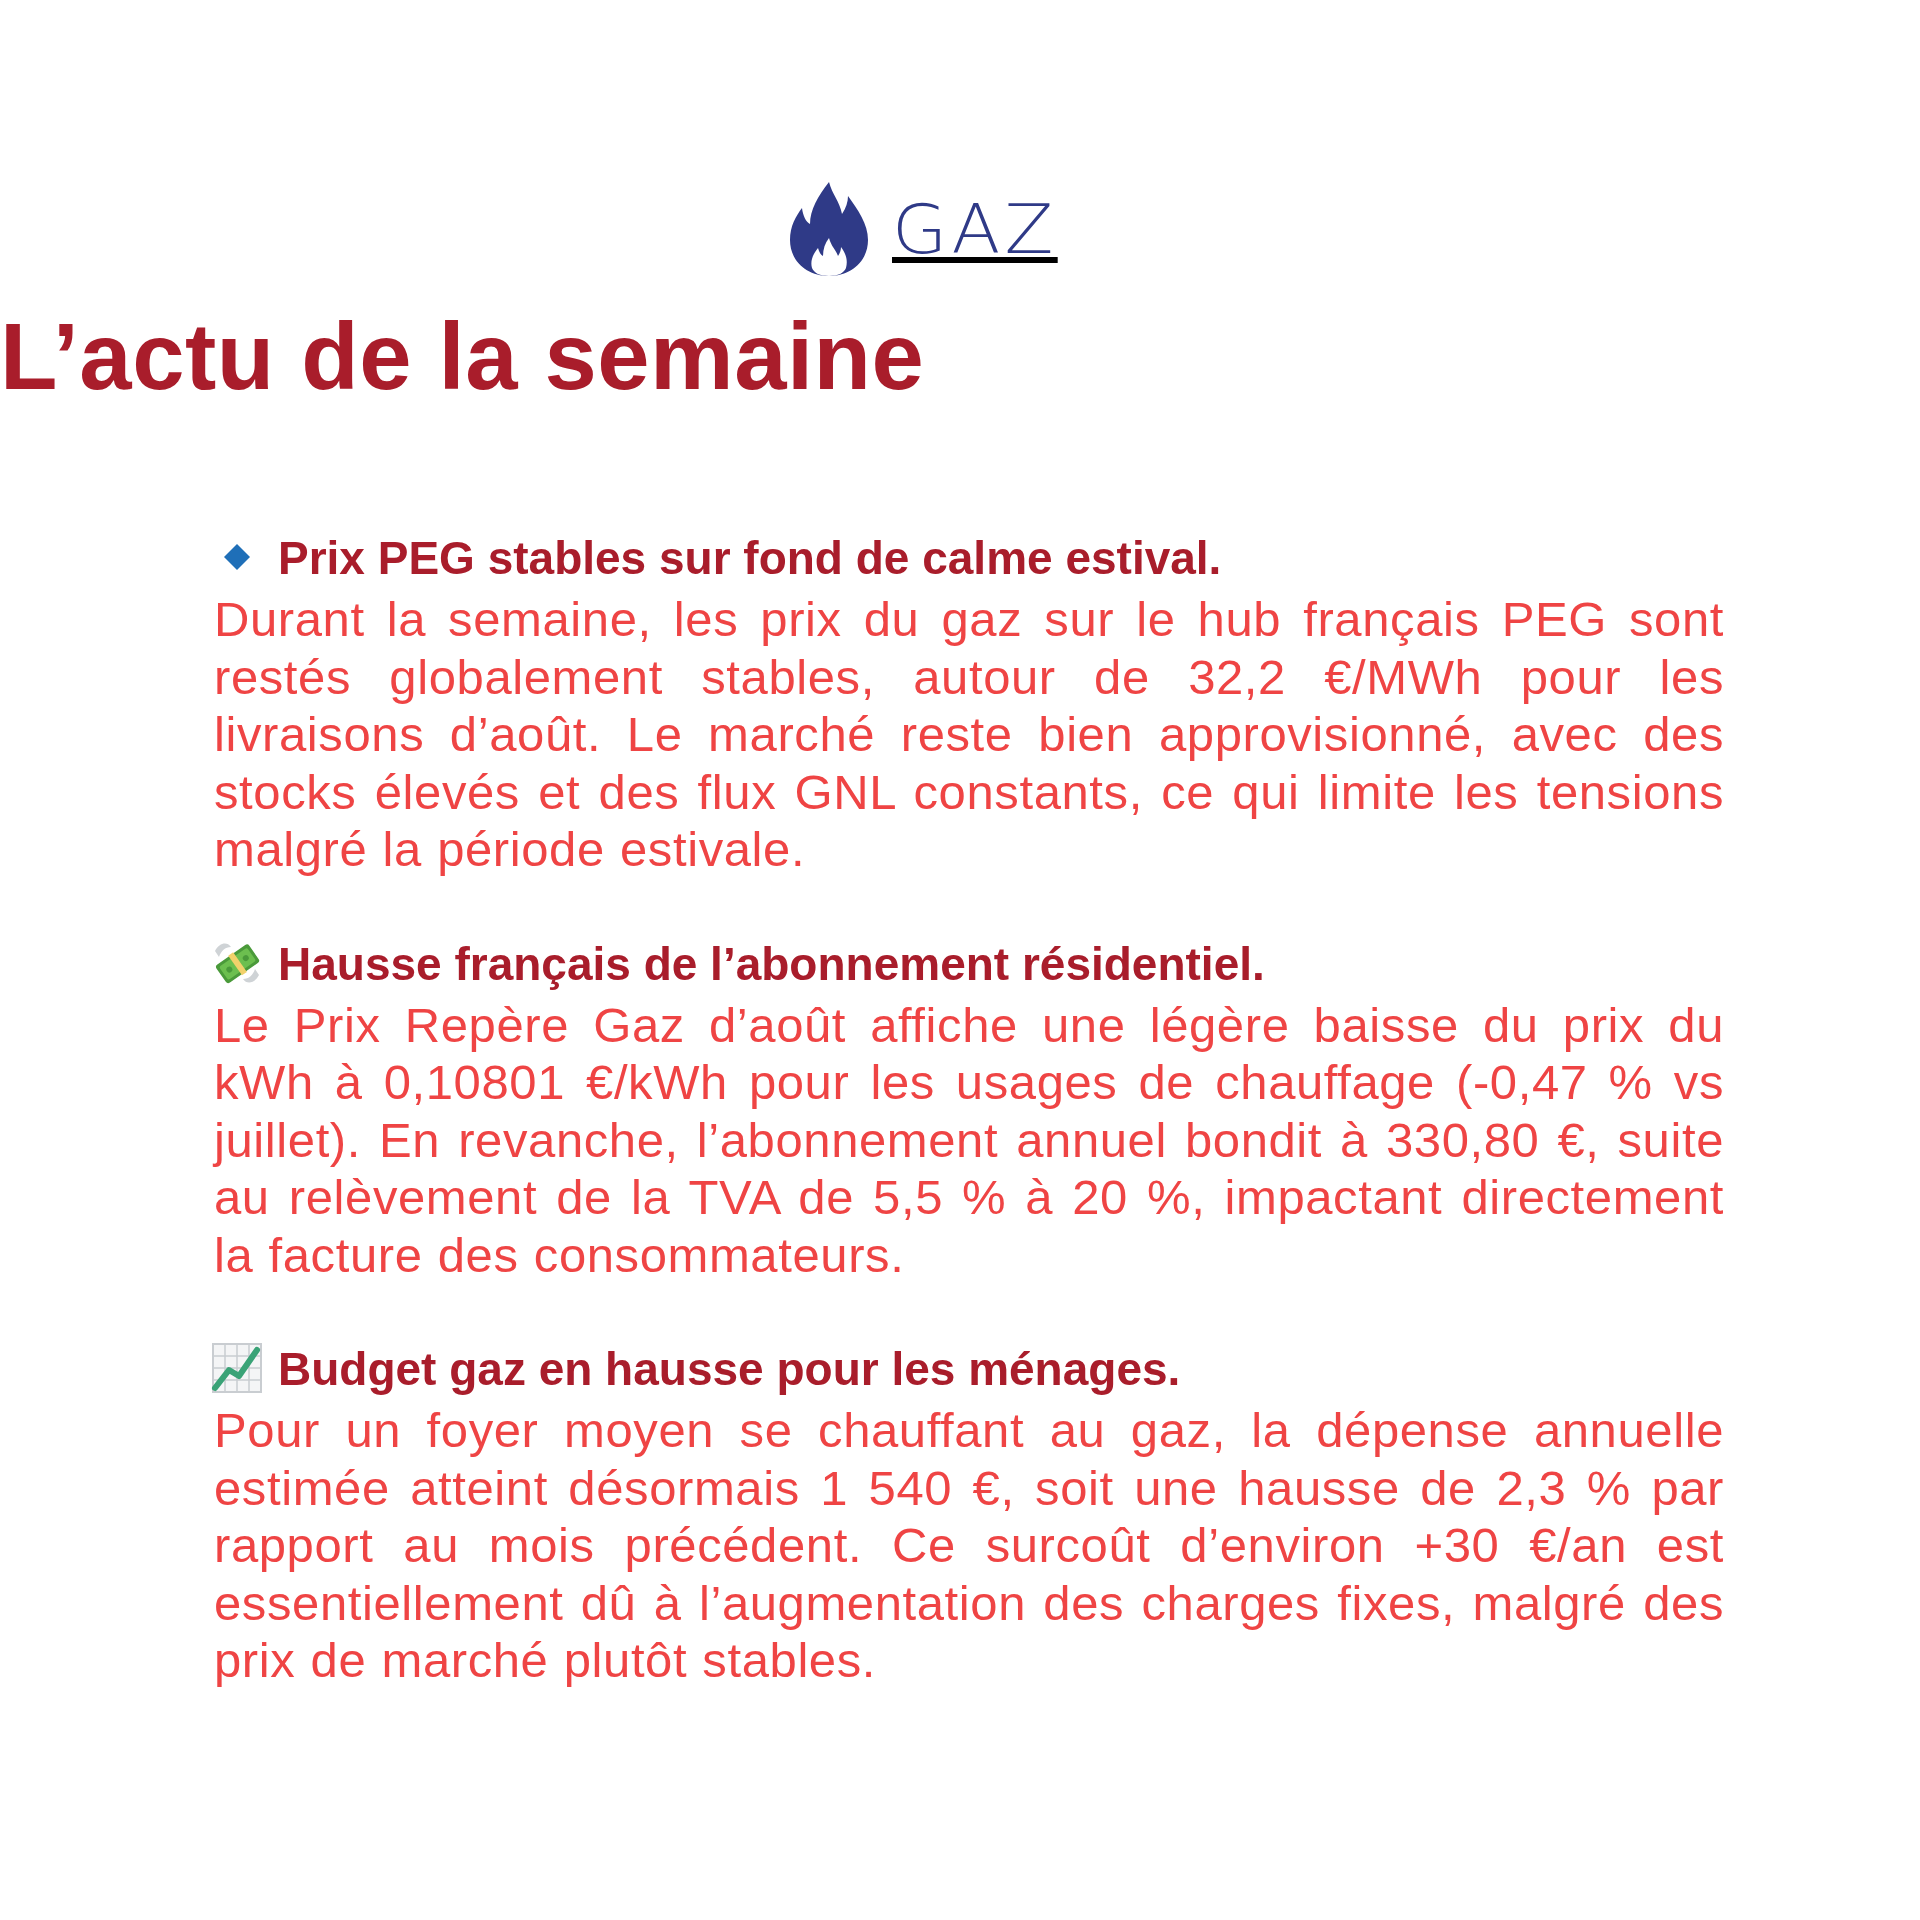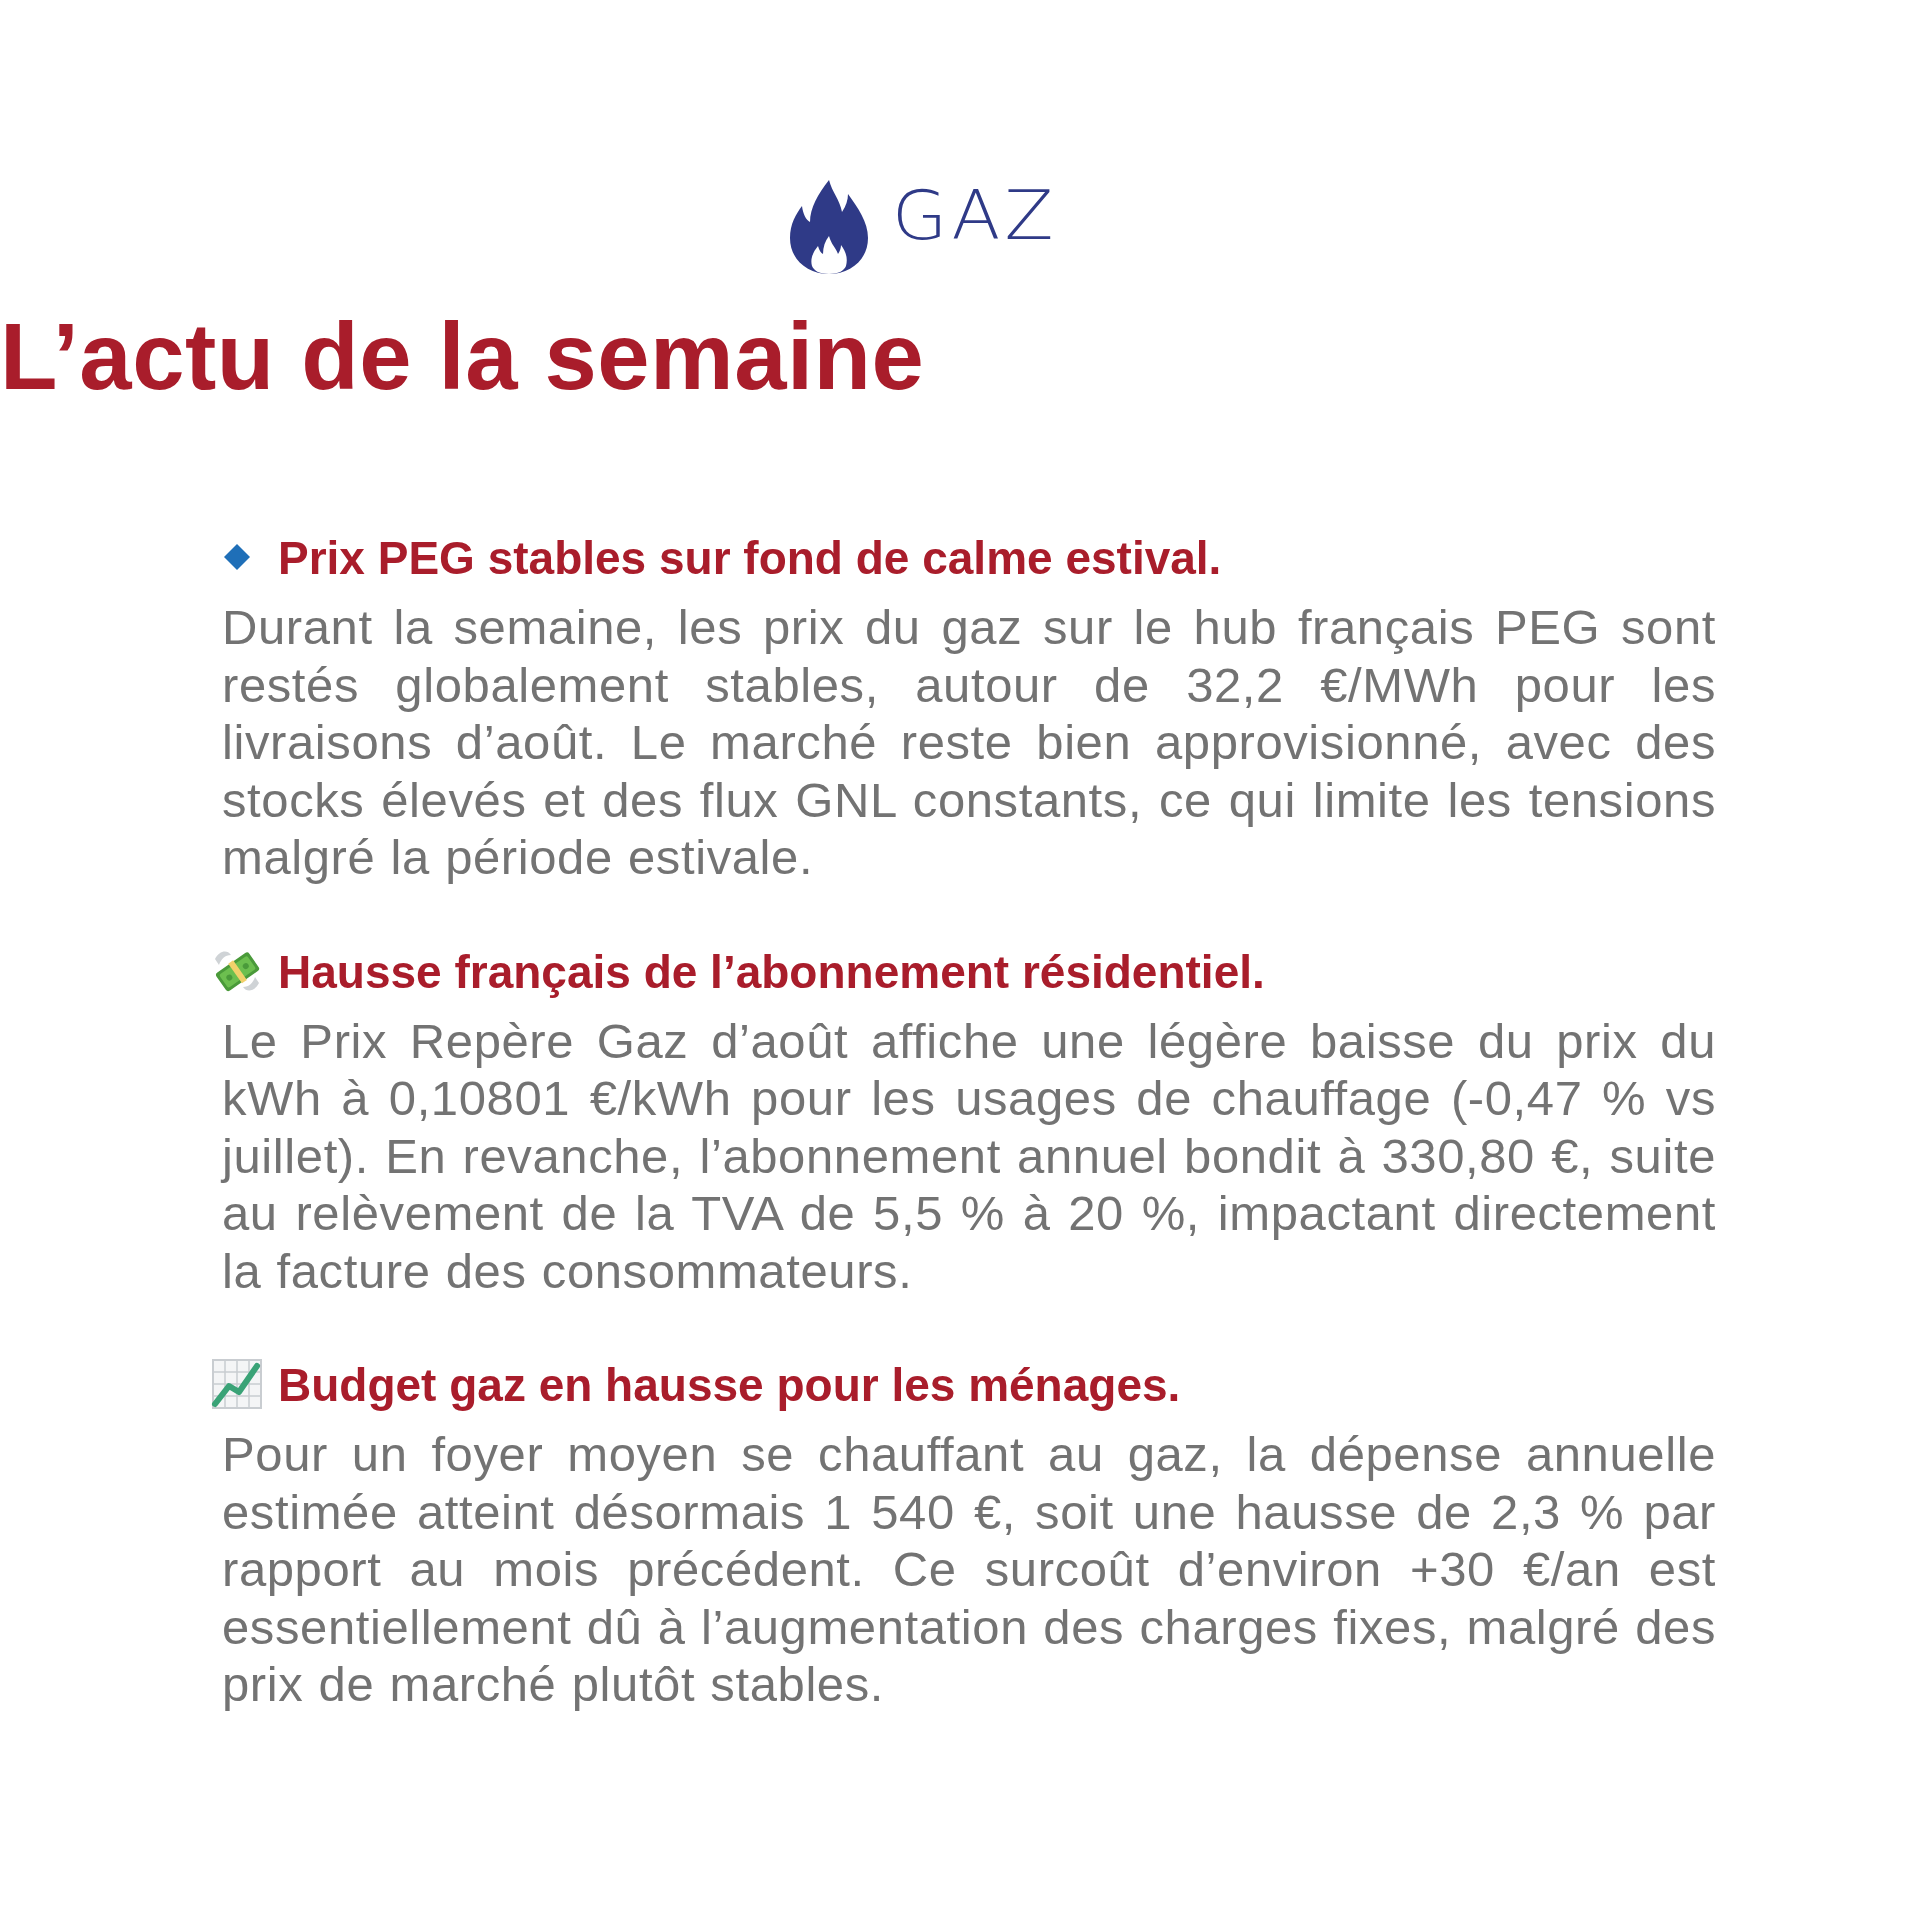--- a/index.html
+++ b/index.html
@@ -13,21 +13,23 @@
       position: relative;
       overflow: hidden;
       font-family: "Liberation Sans", sans-serif;
     }
     .brand {
       position: absolute;
       left: 788px;
       top: 178px;
       height: 100px;
       display: flex;
+      align-items: center;
       gap: 22px;
+      text-decoration: underline;
     }
     .flame {
       width: 82px;
       height: 96px;
       display: block;
     }
     .brand-label {
       font-family: "DejaVu Sans", sans-serif;
       font-weight: 300;
       font-size: 68px;
@@ -76,26 +78,26 @@
       justify-content: center;
       width: 54px;
       height: 54px;
       margin-right: 14px;
       flex: 0 0 auto;
     }
     .section-icon svg {
       display: block;
     }
     .section-body {
-      margin: 12px;
+      margin: 4px;
       font-family: "Liberation Sans", sans-serif;
       font-weight: 400;
       font-size: 49px;
       line-height: 57.5px;
-      color: #737373;
+      color: #ef4444;
       text-align: justify;
       text-align-last: left;
       letter-spacing: 0.6px;
       word-spacing: 1px;
     }
   </style>
 </head>
 <body>
 
 <div class="brand">

